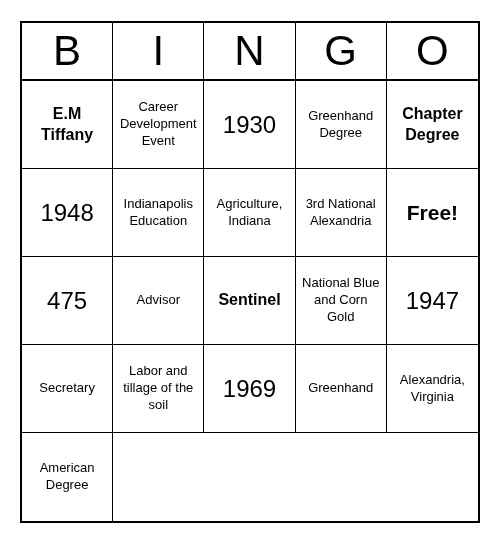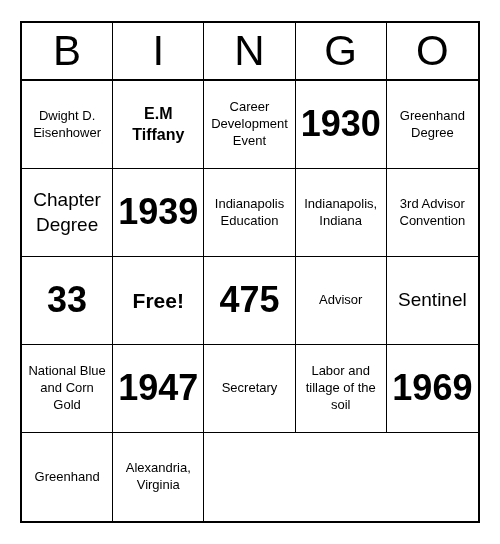--- a/index.html
+++ b/index.html
@@ -61,67 +61,66 @@
 
     .bingo-cell:nth-child(5n) {
       border-right: none;
     }
 
     .bingo-cell:nth-child(n+21) {
       border-bottom: none;
     }
 
     .bingo-cell.large-text {
-      font-size: 19px;
-      font-weight: normal;
+      font-size: 16px;
+      font-weight: bold;
     }
 
     .bingo-cell.free {
       font-size: 21px;
       font-weight: bold;
     }
 
     .bingo-cell.xlarge-text {
-      font-size: 36px;
-      font-weight: bold;
+      font-size: 24px;
+      font-weight: normal;
     }
 
     .bingo-cell.em-tiffany {
       font-size: 16px;
       font-weight: bold;
     }
   </style>
 </head>
 <body>
 
 <div class="bingo-card">
   <div class="bingo-header">
   <div class="bingo-letter">B</div>
       <div class="bingo-letter">I</div>
       <div class="bingo-letter">N</div>
       <div class="bingo-letter">G</div>
       <div class="bingo-letter">O</div>
     </div>
   <div class="bingo-grid">
-  <div class="bingo-cell">Dwight D. Eisenhower</div>
       <div class="bingo-cell em-tiffany">E.M Tiffany</div>
       <div class="bingo-cell">Career Development Event</div>
       <div class="bingo-cell xlarge-text">1930</div>
       <div class="bingo-cell">Greenhand Degree</div>
       <div class="bingo-cell large-text">Chapter Degree</div>
-      <div class="bingo-cell xlarge-text">1939</div>
+      <div class="bingo-cell xlarge-text">1948</div>
       <div class="bingo-cell">Indianapolis Education</div>
-      <div class="bingo-cell">Indianapolis, Indiana</div>
-      <div class="bingo-cell">3rd Advisor Convention</div>
-      <div class="bingo-cell xlarge-text">33</div>
+      <div class="bingo-cell">Agriculture, Indiana</div>
+      <div class="bingo-cell">3rd National Alexandria</div>
       <div class="bingo-cell free">Free!</div>
       <div class="bingo-cell xlarge-text">475</div>
       <div class="bingo-cell">Advisor</div>
       <div class="bingo-cell large-text">Sentinel</div>
       <div class="bingo-cell">National Blue and Corn Gold</div>
       <div class="bingo-cell xlarge-text">1947</div>
       <div class="bingo-cell">Secretary</div>
       <div class="bingo-cell">Labor and tillage of the soil</div>
       <div class="bingo-cell xlarge-text">1969</div>
       <div class="bingo-cell">Greenhand</div>
       <div class="bingo-cell">Alexandria, Virginia</div>
+      <div class="bingo-cell">American Degree</div>
     </div>
 </div>
 
 </body></html>

